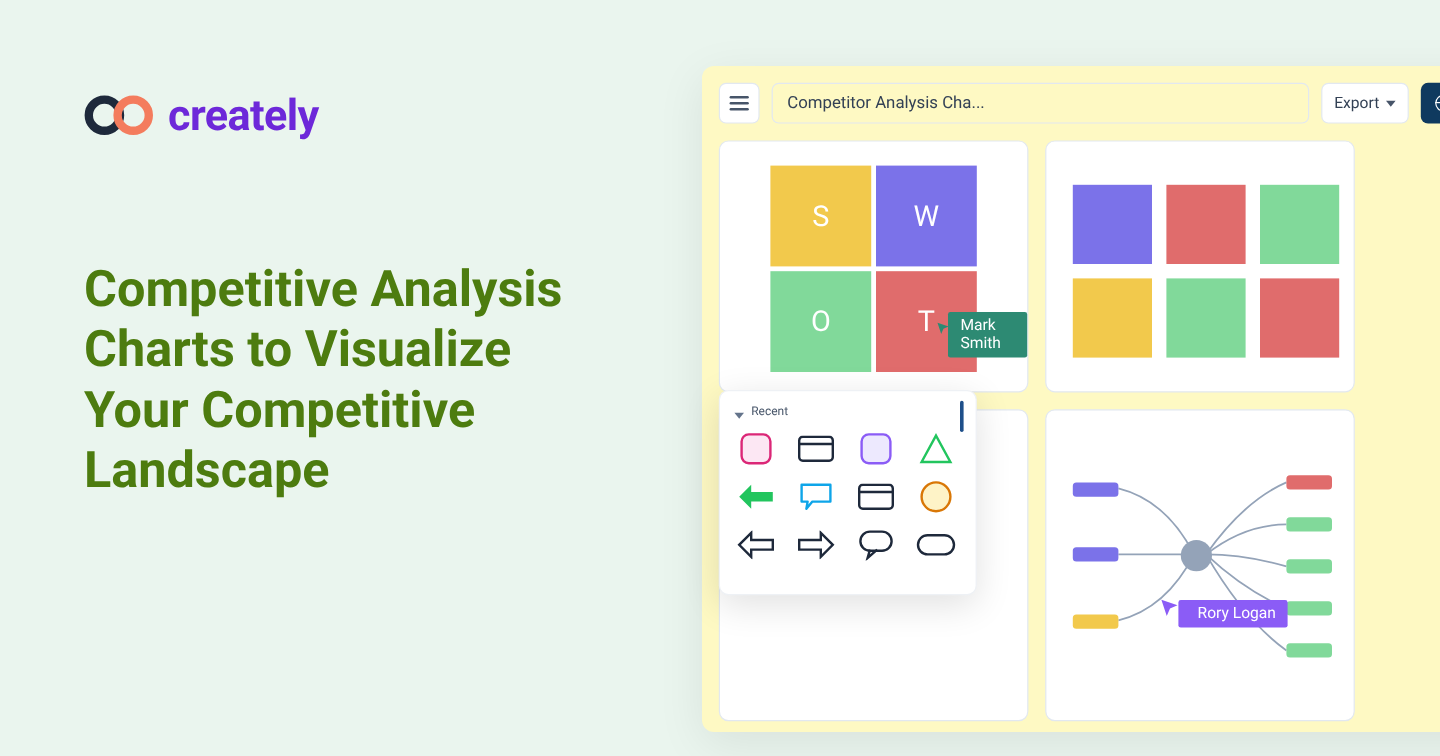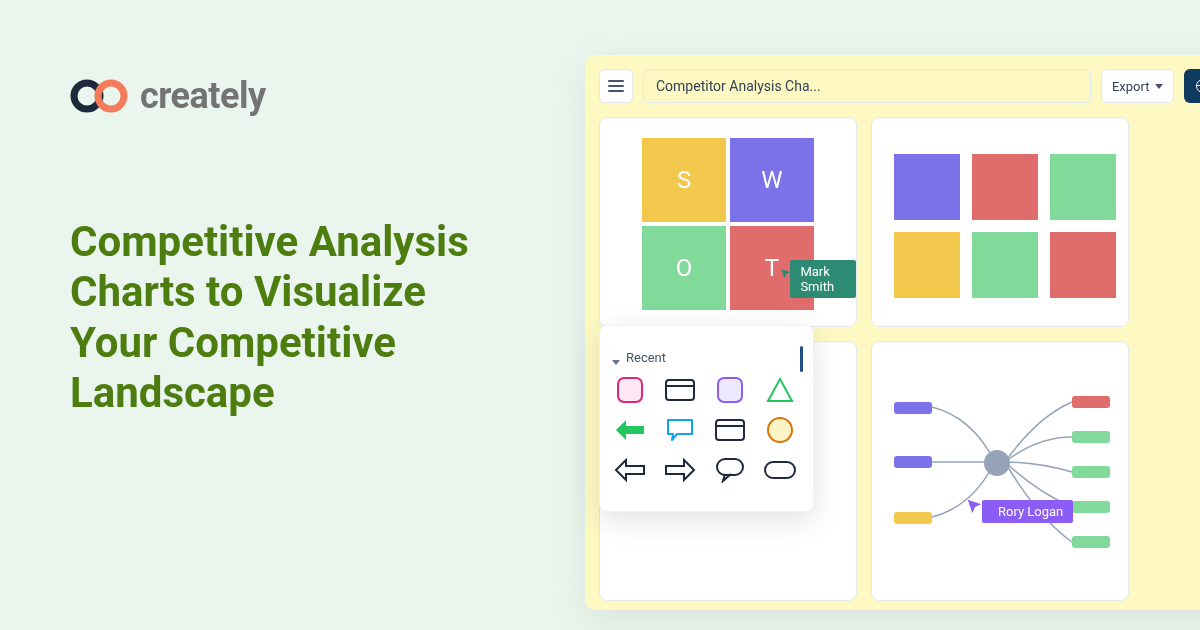--- a/index.html
+++ b/index.html
@@ -1,20 +1,20 @@
 <!DOCTYPE html>
 <html><head>
 <meta charset="utf-8">
 <style>
   * { box-sizing: border-box; margin: 0; padding: 0; }
   body { width: 1200px; height: 630px; background: #eaf5ee; font-family: -apple-system, BlinkMacSystemFont, "Segoe UI", Roboto, sans-serif; overflow: hidden; position: relative; }
   .left { position: absolute; left: 70px; top: 75px; width: 440px; }
   .logo { display: flex; align-items: center; gap: 12px; margin-bottom: 100px; }
   .logo-mark { width: 58px; height: 34px; }
-  .logo-text { font-size: 36px; font-weight: 700; color: #737373; letter-spacing: -0.5px; }
+  .logo-text { font-size: 36px; font-weight: 700; color: #6d28d9; letter-spacing: -0.5px; }
   .headline { font-size: 42px; font-weight: 700; color: #4d7c0f; line-height: 1.2; }
   .app { position: absolute; left: 585px; top: 55px; width: 688px; height: 555px; background: #fef9c3; border-radius: 10px; box-shadow: 0 10px 40px rgba(0,0,0,0.08); padding: 14px; }
   .toolbar { display: flex; align-items: center; gap: 10px; margin-bottom: 14px; }
   .hamburger { width: 34px; height: 34px; border: 1px solid #e2e8f0; border-radius: 6px; display: flex; align-items: center; justify-content: center; background: #fff; }
   .ham-icon { width: 16px; height: 12px; display: flex; flex-direction: column; justify-content: space-between; }
   .ham-icon span { height: 2px; background: #475569; border-radius: 1px; }
   .titlebox { flex: 1; height: 34px; border: 1px solid #e2e8f0; border-radius: 6px; display: flex; align-items: center; padding: 0 12px; color: #334155; font-size: 14px; overflow: hidden; white-space: nowrap; }
   .export-btn { height: 34px; border: 1px solid #e2e8f0; border-radius: 6px; background: #fff; display: flex; align-items: center; padding: 0 10px; color: #334155; font-size: 13px; gap: 6px; text-align: center; }
   .caret-down { width: 0; height: 0; border-left: 4px solid transparent; border-right: 4px solid transparent; border-top: 5px solid #475569; }
   .share-btn { height: 34px; border-radius: 6px; background: #0f3a5f; color: #fff; display: flex; align-items: center; padding: 0 12px; font-size: 12px; gap: 6px; }
@@ -36,21 +36,21 @@
   
   .cursor-tag { position: absolute; display: flex; align-items: center; }
   .cursor-tag svg { width: 18px; height: 18px; }
   .tag-label { color: #fff; font-size: 13px; padding: 4px 10px; border-radius: 2px; margin-left: -2px; margin-top: 10px; }
   .mark { left: 180px; top: 132px; }
   .mark .tag-label { background: #2d8a73; }
   .rory { left: 94px; top: 148px; }
   .rory .tag-label { background: #8b5cf6; padding-left: 16px; }
   
   .shapes-pop { position: absolute; left: 14px; top: 270px; width: 215px; background: #fff; border-radius: 8px; box-shadow: 0 8px 30px rgba(0,0,0,0.12); border: 1px solid #eef1f5; padding: 12px; z-index: 5; }
-  .shapes-head { display: flex; align-items: flex-end; gap: 6px; color: #475569; font-size: 13px; padding-bottom: 10px; position: relative; margin-top: 12px; }
+  .shapes-head { display: flex; align-items: flex-end; gap: 6px; color: #475569; font-size: 10px; padding-bottom: 10px; position: relative; }
   .shapes-head .caret-down { border-top-color: #64748b; }
   .shapes-head::after { content: ""; position: absolute; right: -2px; top: -4px; width: 3px; height: 26px; background: #1e4f8a; border-radius: 2px; }
   .shape-grid { display: grid; grid-template-columns: repeat(4, 40px); grid-gap: 10px 10px; justify-content: space-between; margin-bottom: 14px; }
   .sh { width: 36px; height: 30px; display: flex; align-items: center; justify-content: center; }
   .all-shapes-btn { border: 1px solid #e2e8f0; border-radius: 6px; padding: 8px 12px; display: inline-flex; align-items: center; gap: 8px; color: #334155; font-size: 13px; }
   .dots4 { width: 14px; height: 14px; display: grid; grid-template-columns: 1fr 1fr; gap: 2px; }
   .dots4 span { border-radius: 2px; }
   
   .mind { position: absolute; inset: 0; }
   .node { position: absolute; border-radius: 3px; }

